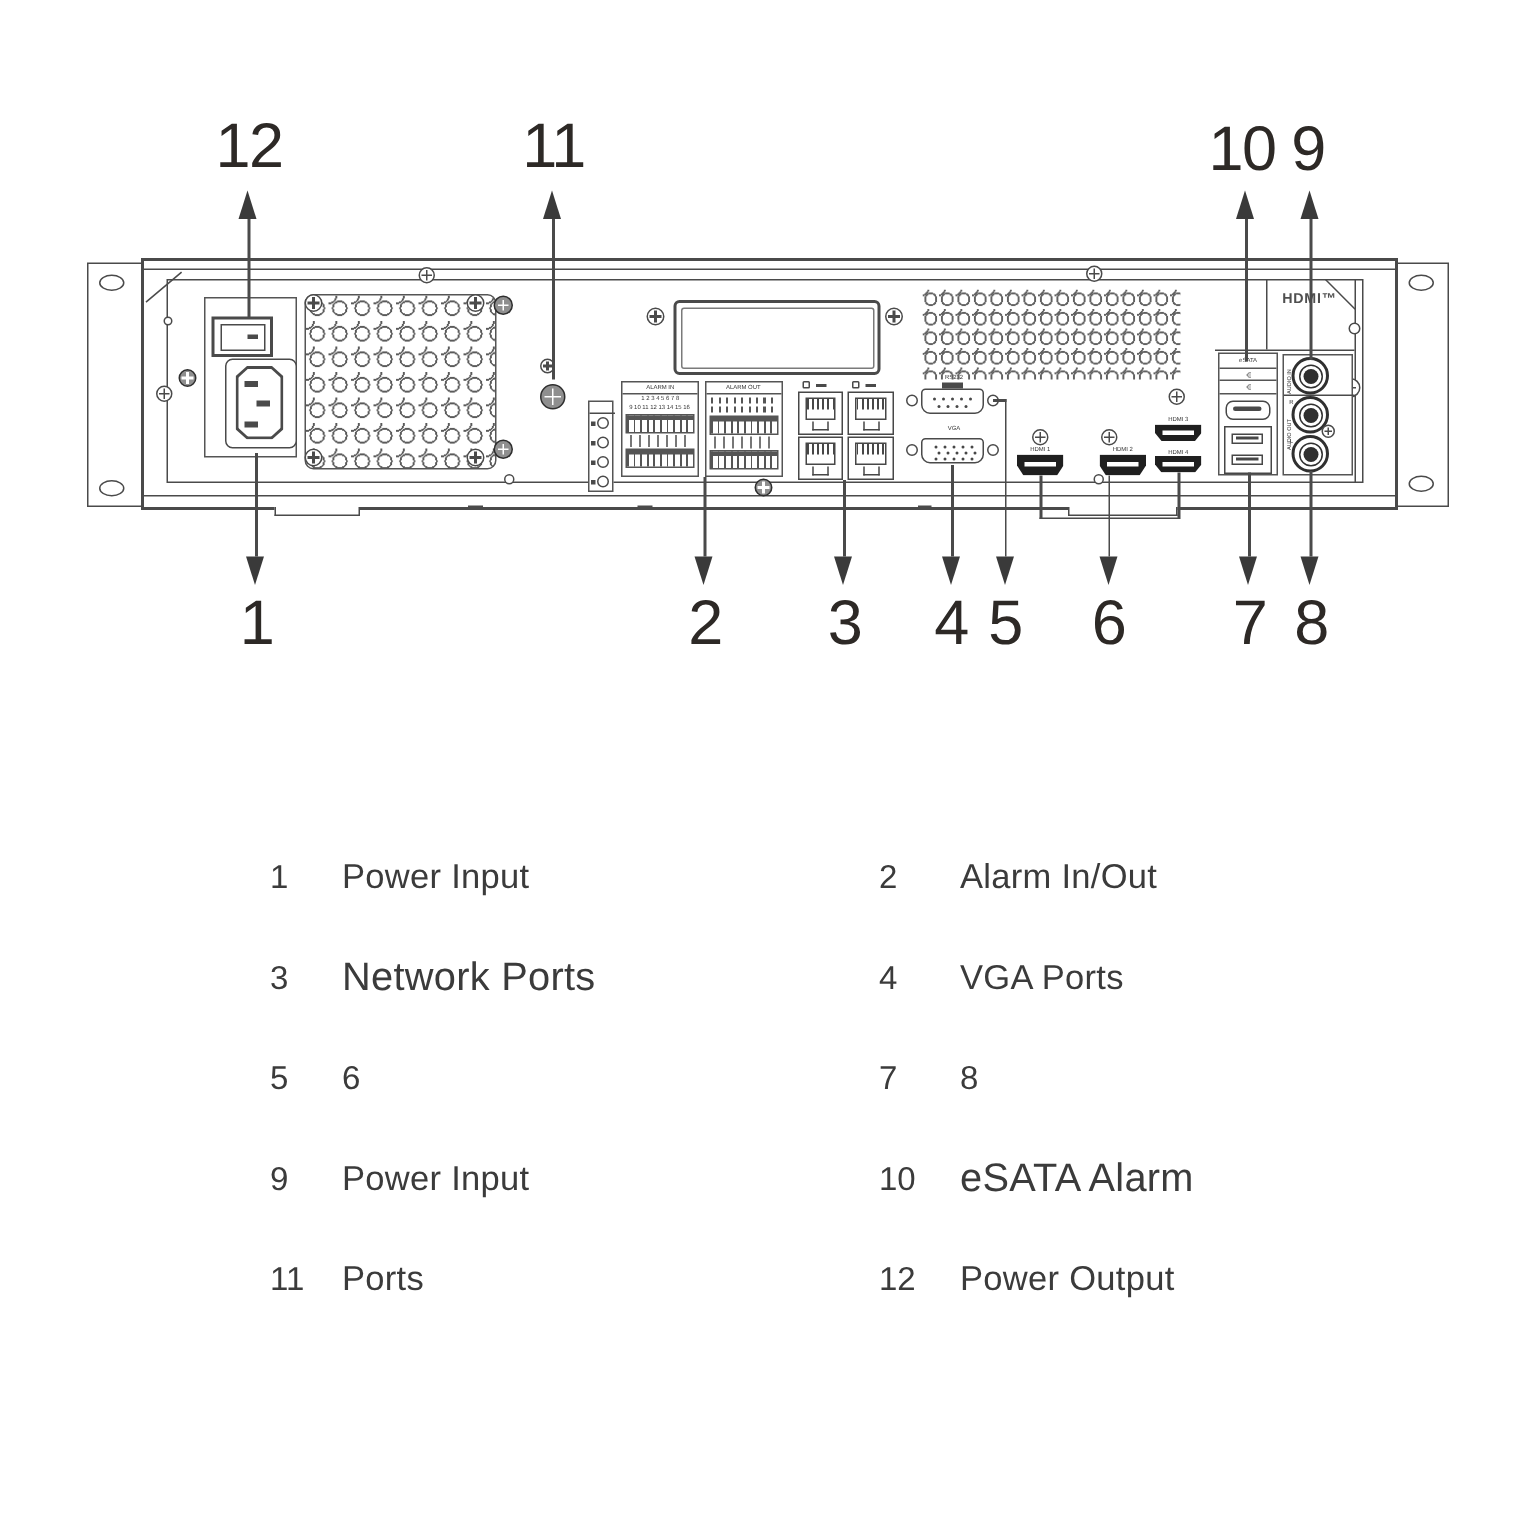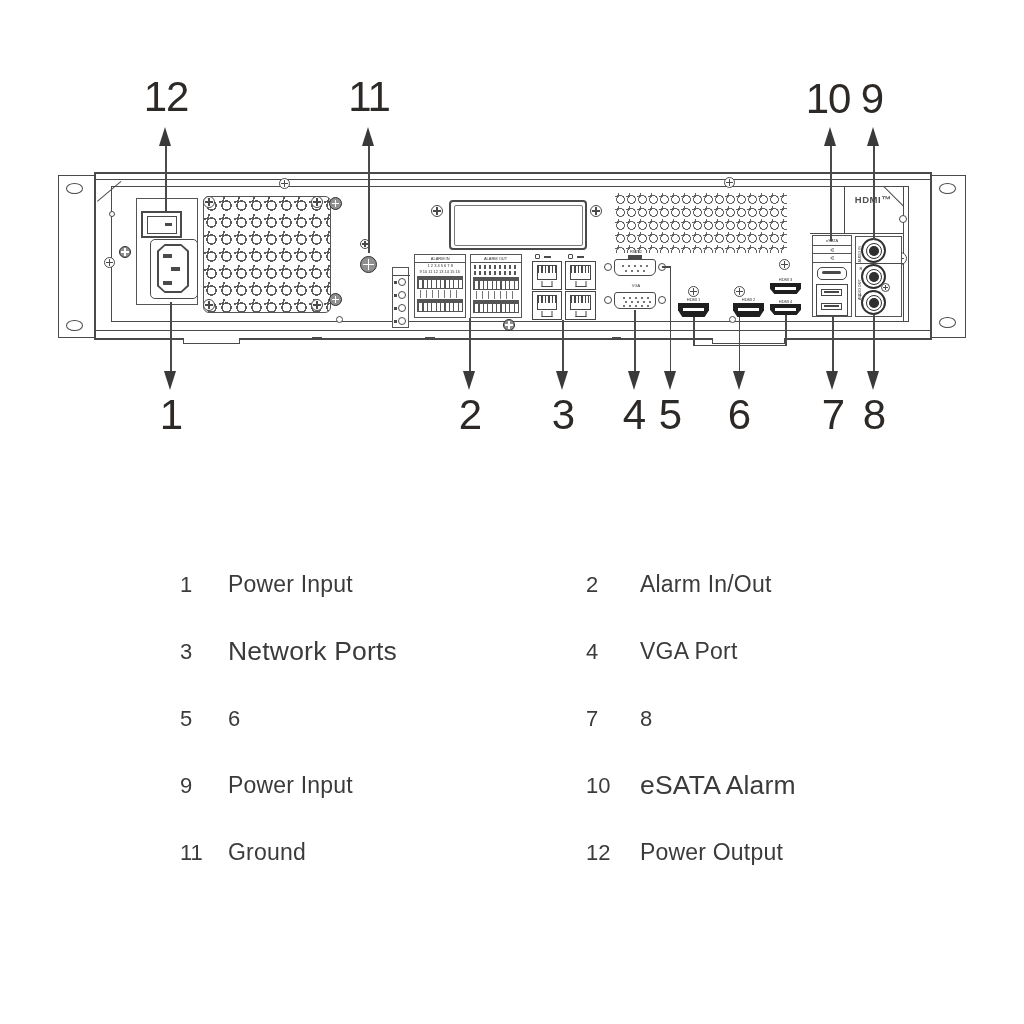--- a/index.html
+++ b/index.html
@@ -342,32 +342,32 @@
 
   <div class="abs legend" style="left:180px;top:551px;width:760px">
     <div class="leg-num">1</div>
     <div class="leg-label">Power Input</div>
     <div class="leg-num">2</div>
     <div class="leg-label">Alarm In/Out</div>
 
     <div class="leg-num">3</div>
     <div class="leg-label lg">Network Ports</div>
     <div class="leg-num">4</div>
-    <div class="leg-label">VGA Port</div>
+    <div class="leg-label">VGA Ports</div>
 
     <div class="leg-num">5</div>
     <div class="leg-num">6</div>
 
     <div class="leg-num">7</div>
     <div class="leg-num">8</div>
 
     <div class="leg-num">9</div>
     <div class="leg-label">Power Input</div>
     <div class="leg-num">10</div>
     <div class="leg-label lg">eSATA Alarm</div>
 
     <div class="leg-num">11</div>
-    <div class="leg-label">Ground</div>
+    <div class="leg-label">Ports</div>
     <div class="leg-num">12</div>
     <div class="leg-label">Power Output</div>
   </div>
 
 </div>
 
 </body></html>

